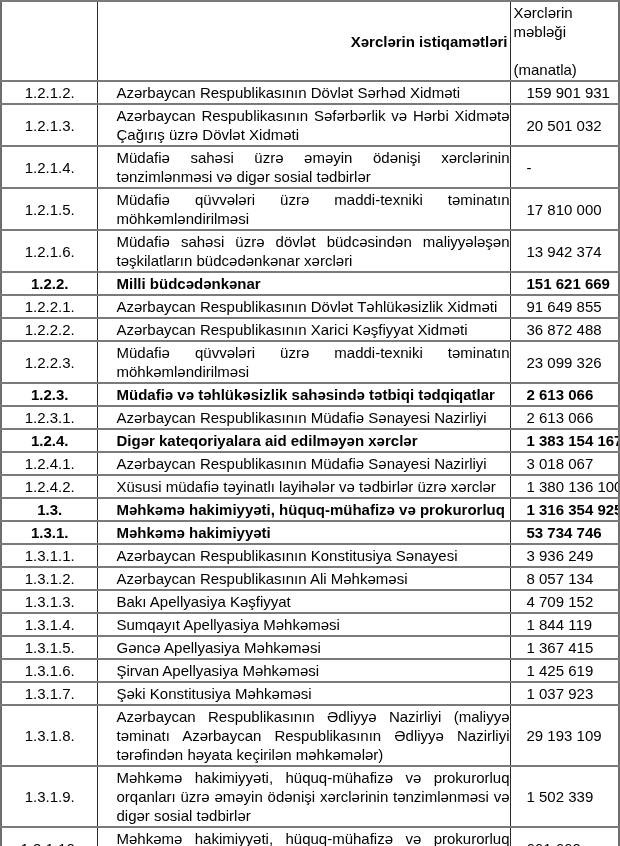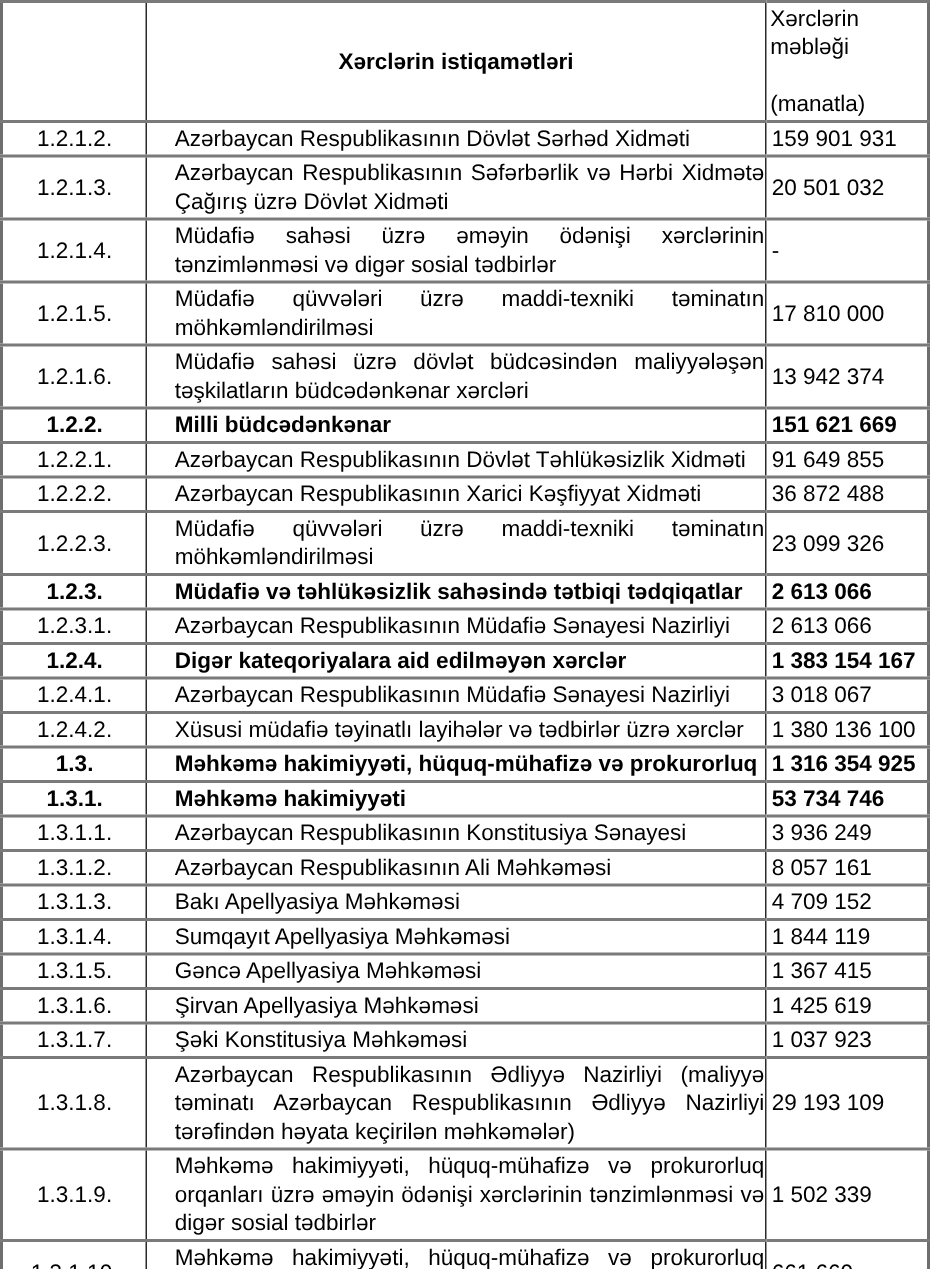--- a/index.html
+++ b/index.html
@@ -33,21 +33,21 @@
     border-top: 2px solid #7a7a7a;
     border-bottom: 2px solid #7a7a7a;
     padding: 1px 2px;
     vertical-align: middle;
     overflow: hidden;
     word-wrap: break-word;
   }
   thead th { height: 74px; }
   th.code-col { }
   th.desc-col {
-    text-align: center;
+    text-align: right;
     vertical-align: middle;
     font-weight: bold;
     padding-left: 3px;
     margin-left: 40px;
   }
   th.amount-col {
     text-align: left;
     vertical-align: top;
     font-weight: normal;
     white-space: pre-line;
@@ -58,21 +58,21 @@
     padding-left: 3px;
     white-space: nowrap;
   }
   td.desc-col {
     text-align: justify;
     padding-left: 19px;
     padding-right: 0;
   }
   td.amount-col {
     text-align: left;
-    padding-left: 4px;
+    padding-left: 16px;
     padding-right: 0;
     white-space: nowrap;
   }
   tr.bold td { font-weight: bold; }
 </style>
 </head>
 <body>
 
 <div class="page">
   <table class="budget">
@@ -172,25 +172,25 @@
           <td class="amount-col">53 734 746</td>
         </tr>
         <tr>
           <td class="code-col">1.3.1.1.</td>
           <td class="desc-col">Azərbaycan Respublikasının Konstitusiya Sənayesi</td>
           <td class="amount-col">3 936 249</td>
         </tr>
         <tr>
           <td class="code-col">1.3.1.2.</td>
           <td class="desc-col">Azərbaycan Respublikasının Ali Məhkəməsi</td>
-          <td class="amount-col">8 057 161</td>
+          <td class="amount-col">8 057 134</td>
         </tr>
         <tr>
           <td class="code-col">1.3.1.3.</td>
-          <td class="desc-col">Bakı Apellyasiya Məhkəməsi</td>
+          <td class="desc-col">Bakı Apellyasiya Kəşfiyyat</td>
           <td class="amount-col">4 709 152</td>
         </tr>
         <tr>
           <td class="code-col">1.3.1.4.</td>
           <td class="desc-col">Sumqayıt Apellyasiya Məhkəməsi</td>
           <td class="amount-col">1 844 119</td>
         </tr>
         <tr>
           <td class="code-col">1.3.1.5.</td>
           <td class="desc-col">Gəncə Apellyasiya Məhkəməsi</td>

